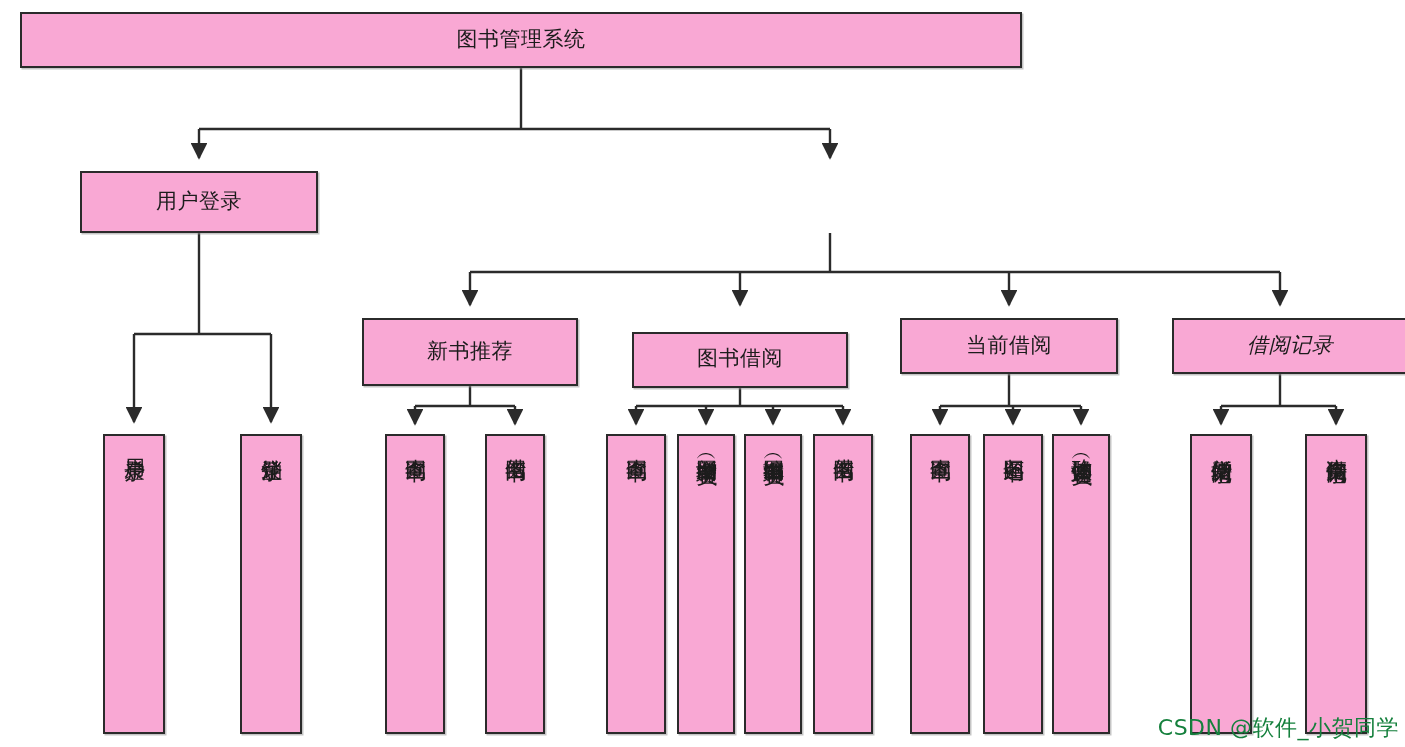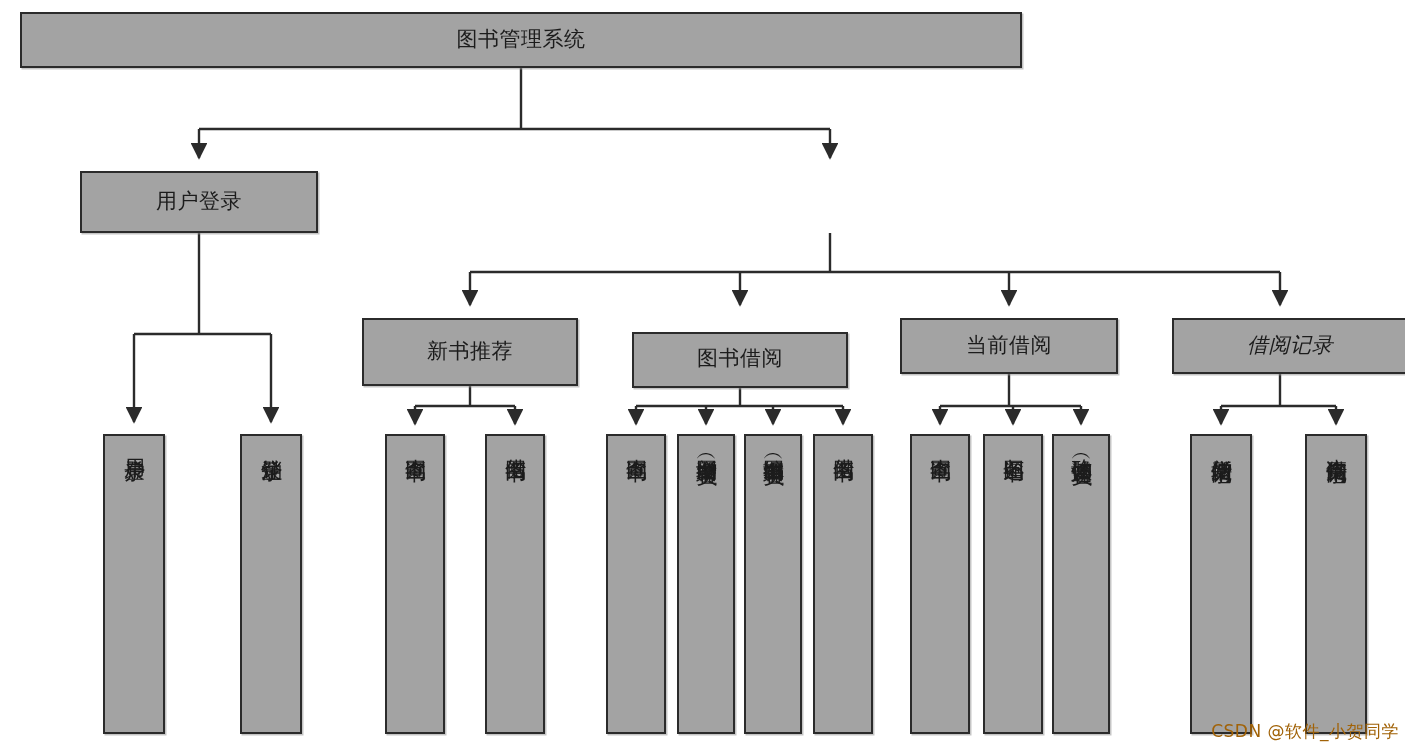--- a/index.html
+++ b/index.html
@@ -22,21 +22,21 @@
     left: 0;
     top: 0;
     width: 1405px;
     height: 747px;
     pointer-events: none;
   }
   .node {
     position: absolute;
     box-sizing: border-box;
     border: 2px solid #2b2b2b;
-    background: #a3a3a3;
+    background: #f9a8d4;
     display: flex;
     align-items: center;
     justify-content: center;
     box-shadow: 1.5px 1.5px 0 0 rgba(150,150,150,0.55);
   }
   .node .label {
     color: #1c1c1c;
     font-size: 21px;
     line-height: 1.22;
     letter-spacing: 0.5px;
@@ -54,22 +54,22 @@
     font-size: 21px;
     line-height: 1.30;
     letter-spacing: 1px;
     white-space: normal;
     max-height: 100%;
   }
   #watermark {
     position: absolute;
     right: 6px;
     bottom: 4px;
-    color: #a16207;
-    font-size: 17px;
+    color: #15803d;
+    font-size: 22px;
     letter-spacing: 0.5px;
     white-space: nowrap;
     text-align: center;
   }
 </style>
 </head>
 <body>
 
 <div id="canvas">
 

